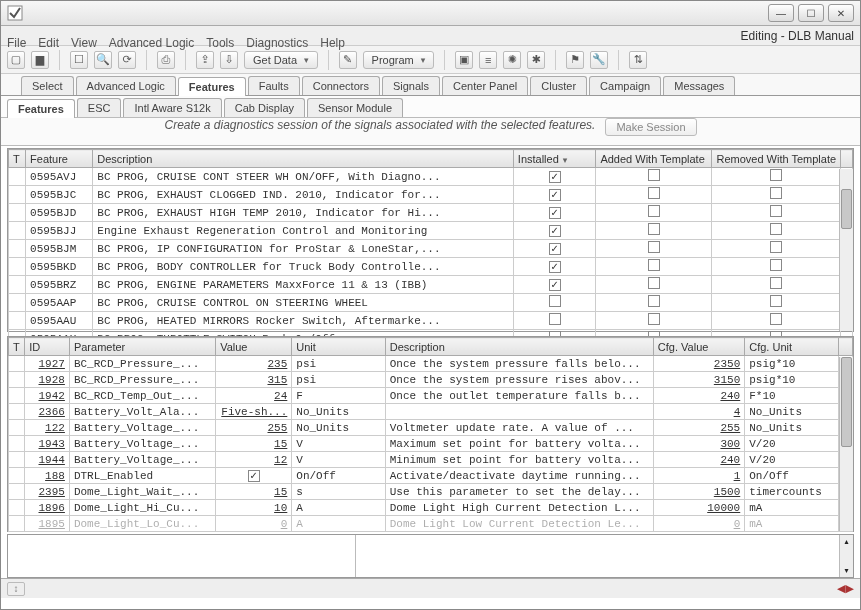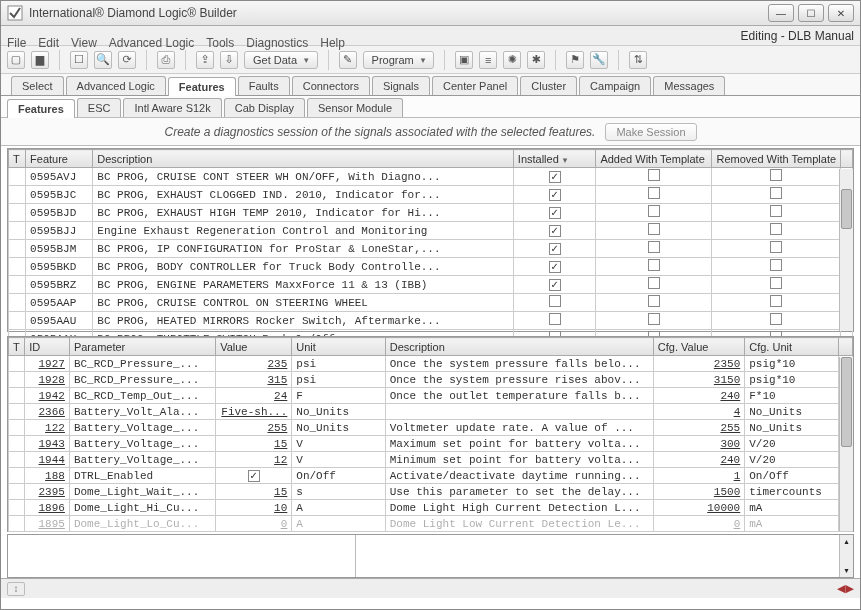--- a/index.html
+++ b/index.html
@@ -9,25 +9,25 @@
   .titlebar .spacer{flex:1;}
   .winbtns{display:flex;gap:4px;}
   .winbtn{width:26px;height:18px;border:1px solid #999;border-radius:3px;background:linear-gradient(#fff,#ddd);display:flex;align-items:center;justify-content:center;font-size:10px;}
   .menubar{height:20px;display:flex;align-items:center;padding:0 6px;font-size:12px;color:#555;background:#efefef;border-bottom:1px solid #ccc;}
   .menubar .mitem{margin-right:12px;margin-top:14px;}
   .menubar .right{margin-left:auto;font-size:12px;color:#333;padding-left:28px;}
   .toolbar{height:28px;background:#f3f3f3;border-bottom:1px solid #ccc;display:flex;align-items:center;padding:0 6px;gap:6px;font-size:11px;}
   .tbtn{width:18px;height:18px;border:1px solid #bbb;border-radius:2px;background:linear-gradient(#fff,#e6e6e6);display:flex;align-items:center;justify-content:center;font-size:11px;color:#555;}
   .tlbl{border:1px solid #bbb;border-radius:3px;padding:2px 8px;background:linear-gradient(#fff,#e6e6e6);color:#444;display:flex;align-items:center;gap:4px;}
   .sep{width:1px;height:20px;background:#ccc;margin:0 4px;}
-  .tabs{height:22px;display:flex;align-items:flex-end;padding:0 10px;font-size:11px;background:#f8f8f8;border-bottom:1px solid #999;}
+  .tabs{height:22px;display:flex;align-items:flex-end;padding:0 20px;font-size:11px;background:#f8f8f8;border-bottom:1px solid #999;}
   .tab{padding:3px 10px;border:1px solid #aaa;border-bottom:none;background:#eee;margin-right:2px;border-radius:3px 3px 0 0;color:#444;}
   .tab.active{background:#fff;font-weight:bold;position:relative;top:1px;}
   .subtabs{height:22px;display:flex;align-items:flex-end;padding:0 6px;font-size:11px;background:#fcfcfc;border-bottom:1px solid #bbb;}
-  .hintbar{height:28px;display:flex;align-items:center;justify-content:center;font-size:12px;font-style:italic;color:#555;gap:10px;border-bottom:1px solid #bbb;background:#fafafa;}
+  .hintbar{height:28px;display:flex;align-items:flex-start;justify-content:center;font-size:12px;font-style:italic;color:#555;gap:10px;border-bottom:1px solid #bbb;background:#fafafa;}
   .hintbtn{font-style:normal;border:1px solid #bbb;background:linear-gradient(#fff,#eee);padding:2px 10px;border-radius:3px;color:#888;font-size:11px;}
   .grid{font-size:11px;border-collapse:collapse;width:100%;}
   .gridwrap{border:1px solid #999;margin:2px 6px 0 6px; position:relative;}
   .grid th{background:linear-gradient(#f4f4f4,#e2e2e2);border:1px solid #aaa;padding:2px 4px;text-align:left;font-weight:normal;color:#333;height:18px;white-space:nowrap;}
   .grid td{border:1px solid #ccc;padding:1px 4px;height:16px;white-space:nowrap;overflow:hidden;text-overflow:ellipsis;font-family:"Courier New",monospace;color:#333;}
   .mono{font-family:"Courier New",monospace;}
   .chk{display:inline-block;width:12px;height:12px;border:1px solid #888;background:#fff;}
   .chk.on::after{content:"✓";display:block;font-size:10px;line-height:10px;text-align:center;color:#333;}
   .num{text-align:right;text-decoration:underline;}
   .scrollv{position:absolute;right:0;top:20px;bottom:0;width:14px;background:#eee;border-left:1px solid #bbb;}
@@ -43,21 +43,20 @@
 </head>
 <body>
 
 <div class="titlebar">
   <span class="ticon">
     <svg viewBox="0 0 16 16">
         <rect x="1" y="1" width="14" height="14" fill="#fff" stroke="#888"></rect>
         <path d="M3 8 L7 12 L13 3" stroke="#555" fill="none" stroke-width="2"></path>
       </svg>
   </span>
-  <span>International® Diamond Logic® Builder</span>
   <span class="spacer"></span>
   <div class="winbtns">
     <div class="winbtn">―</div>
     <div class="winbtn">☐</div>
     <div class="winbtn">✕</div>
   </div>
 </div>
 
 <div class="menubar">
   <span class="mitem">File</span>

